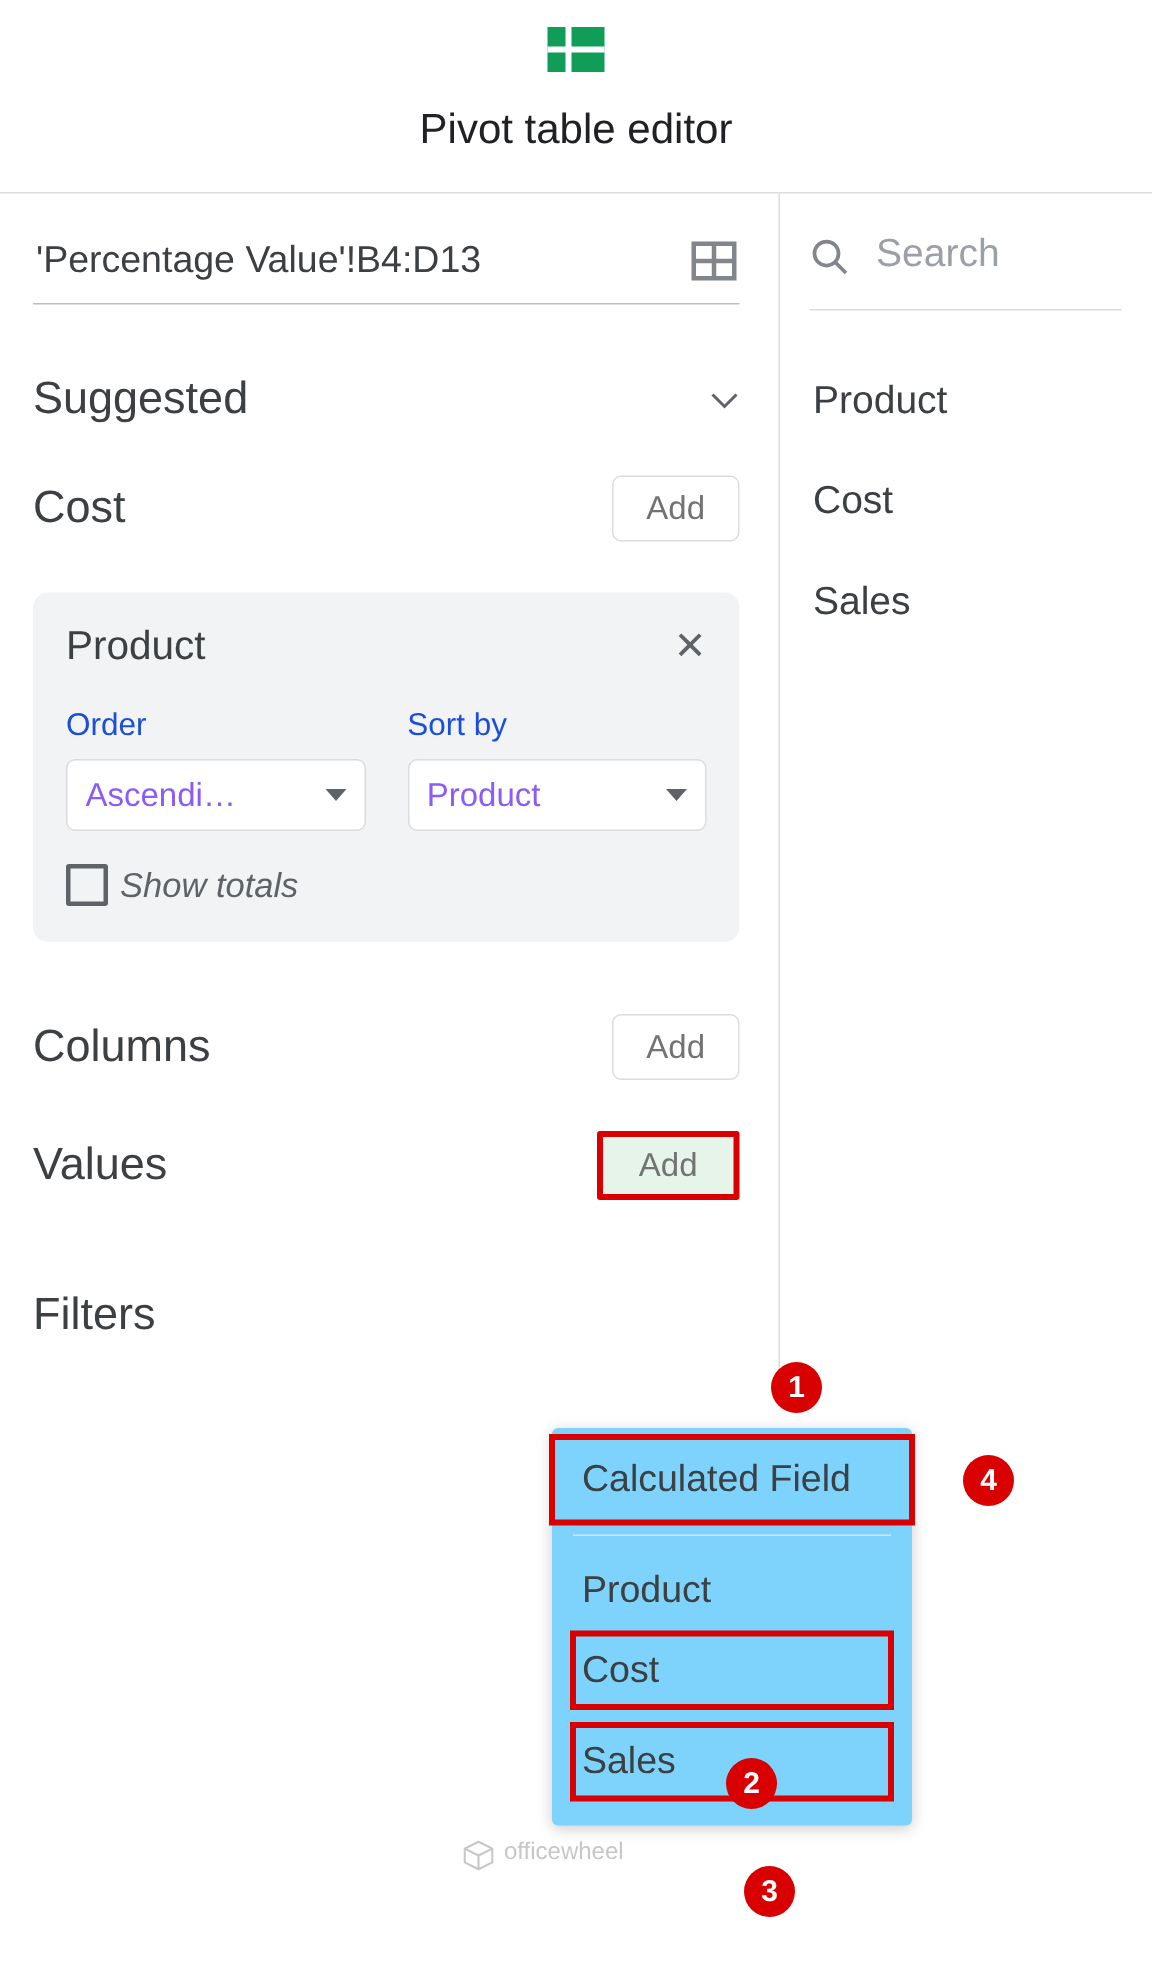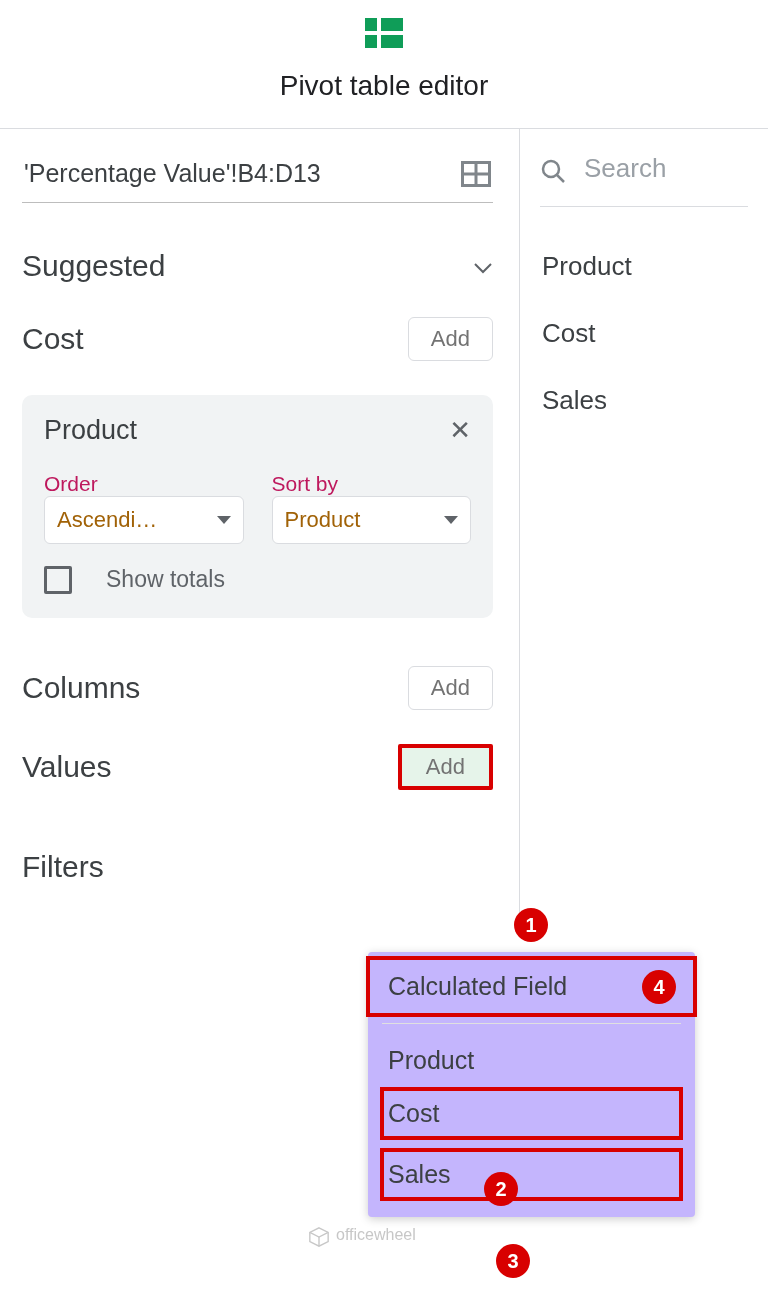--- a/index.html
+++ b/index.html
@@ -46,42 +46,42 @@
 
   .card {
     background:#f1f3f4; border-radius:10px; padding:20px 22px 24px 22px; margin-bottom:48px;
   }
   .card-head { display:flex; justify-content:space-between; align-items:center; margin-bottom:26px;}
   .card-title { font-size:27px; color:#3c4043; font-weight:500;}
   .close-x { font-size:26px; color:#5f6368; cursor:pointer; font-weight:300;}
 
   .controls { display:flex; gap:28px; margin-bottom:22px;}
   .ctl { flex:1; }
-  .ctl-label { font-size:21px; color:#be185d; }
+  .ctl-label { font-size:21px; color:#1d4ed8; margin-bottom:10px;}
   .select {
     background:#fff; border:1px solid #dadce0; border-radius:6px;
     padding:10px 12px; display:flex; align-items:center; justify-content:space-between;
-    font-size:22px; color:#a16207; cursor:pointer;
+    font-size:22px; color:#8b5cf6; cursor:pointer;
   }
   .tri { width:0; height:0; border-left:7px solid transparent; border-right:7px solid transparent; border-top:8px solid #5f6368;}
 
-  .chk-row { display:flex; gap:34px;}
+  .chk-row { display:flex; align-items:center; gap:8px;font-style:italic;}
   .checkbox { width:28px; height:28px; border:3px solid #5f6368; border-radius:2px; cursor:pointer;}
   .chk-label { font-size:23px; color:#5f6368;}
 
   .search-row { display:flex; align-items:flex-end; gap:18px; padding-bottom:22px; border-bottom:1px solid #dadce0; margin-bottom:26px;}
   .search-icon { width:26px; height:26px; }
   .search-icon svg { stroke:#80868b; stroke-width:2.5; fill:none;}
   .search-ph { font-size:26px; color:#9aa0a6;}
 
   .field-item { font-size:26px; color:#3c4043; padding:18px 2px; cursor:pointer;}
 
   
   .popover {
-    position:absolute; left:368px; top:952px; width:327px; background:#c4b5fd;
+    position:absolute; left:368px; top:952px; width:240px; background:#7dd3fc;
     box-shadow:0 2px 10px rgba(0,0,0,.2); border-radius:4px; padding:6px 0 18px 0;
   }
   .pop-item { padding:14px 20px; font-size:25px; color:#3c4043; cursor:pointer; position:relative;}
   .pop-sep { border-top:1px solid #e0e0e0; margin:8px 14px;}
   .redbox { outline:4px solid #d80000; outline-offset:-2px;}
 
   .badge {
     position:absolute; width:34px; height:34px; border-radius:50%; background:#d80000;
     color:#fff; font-size:20px; font-weight:600; display:flex; align-items:center; justify-content:center;
   }

